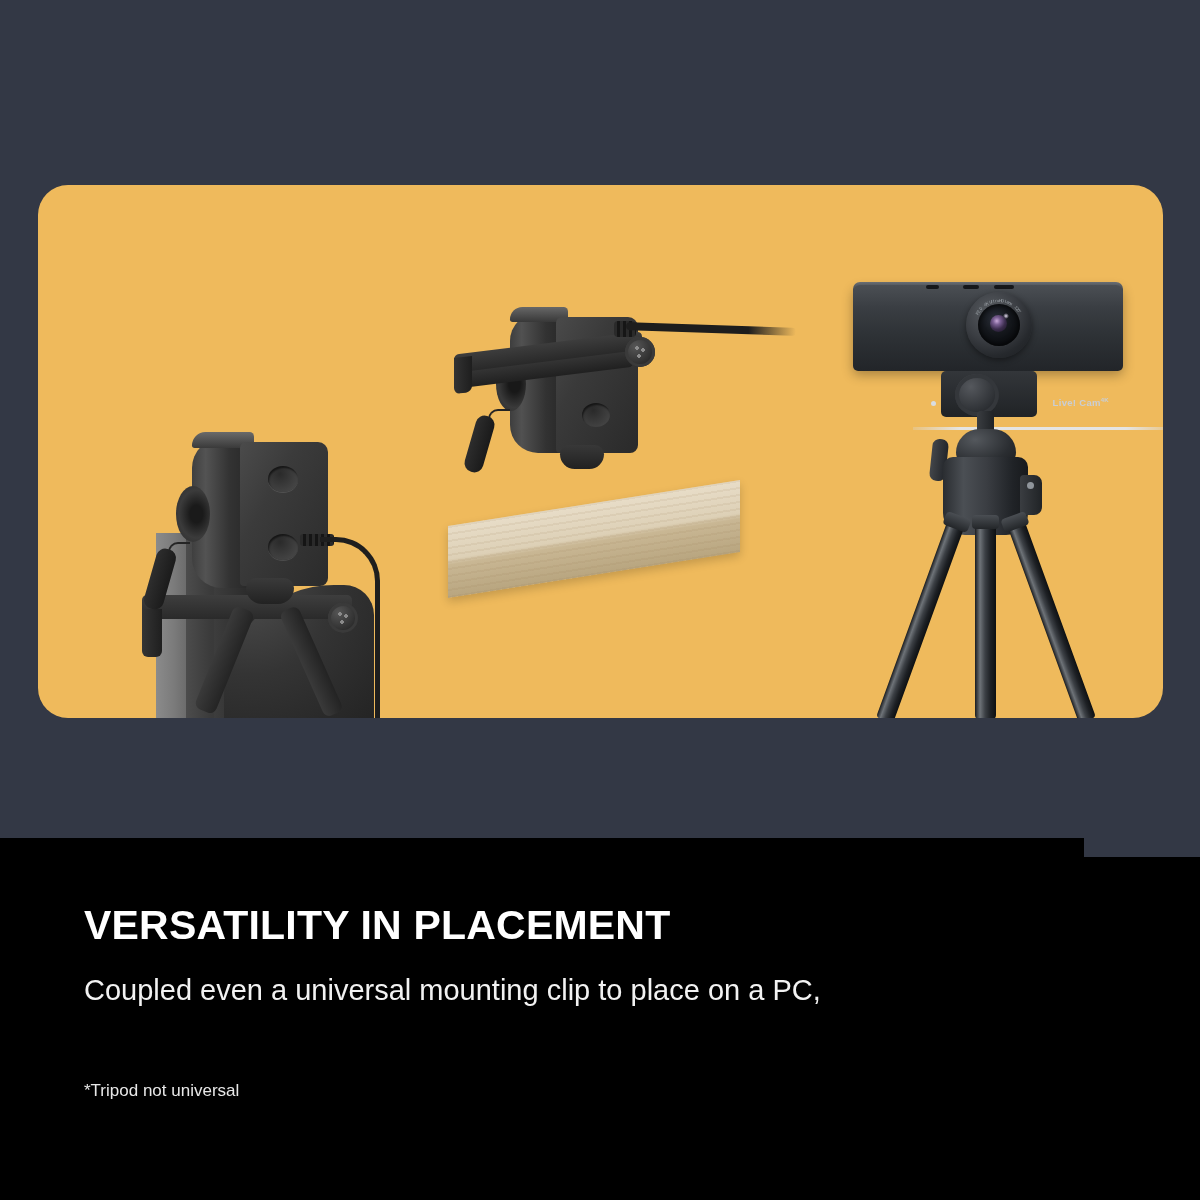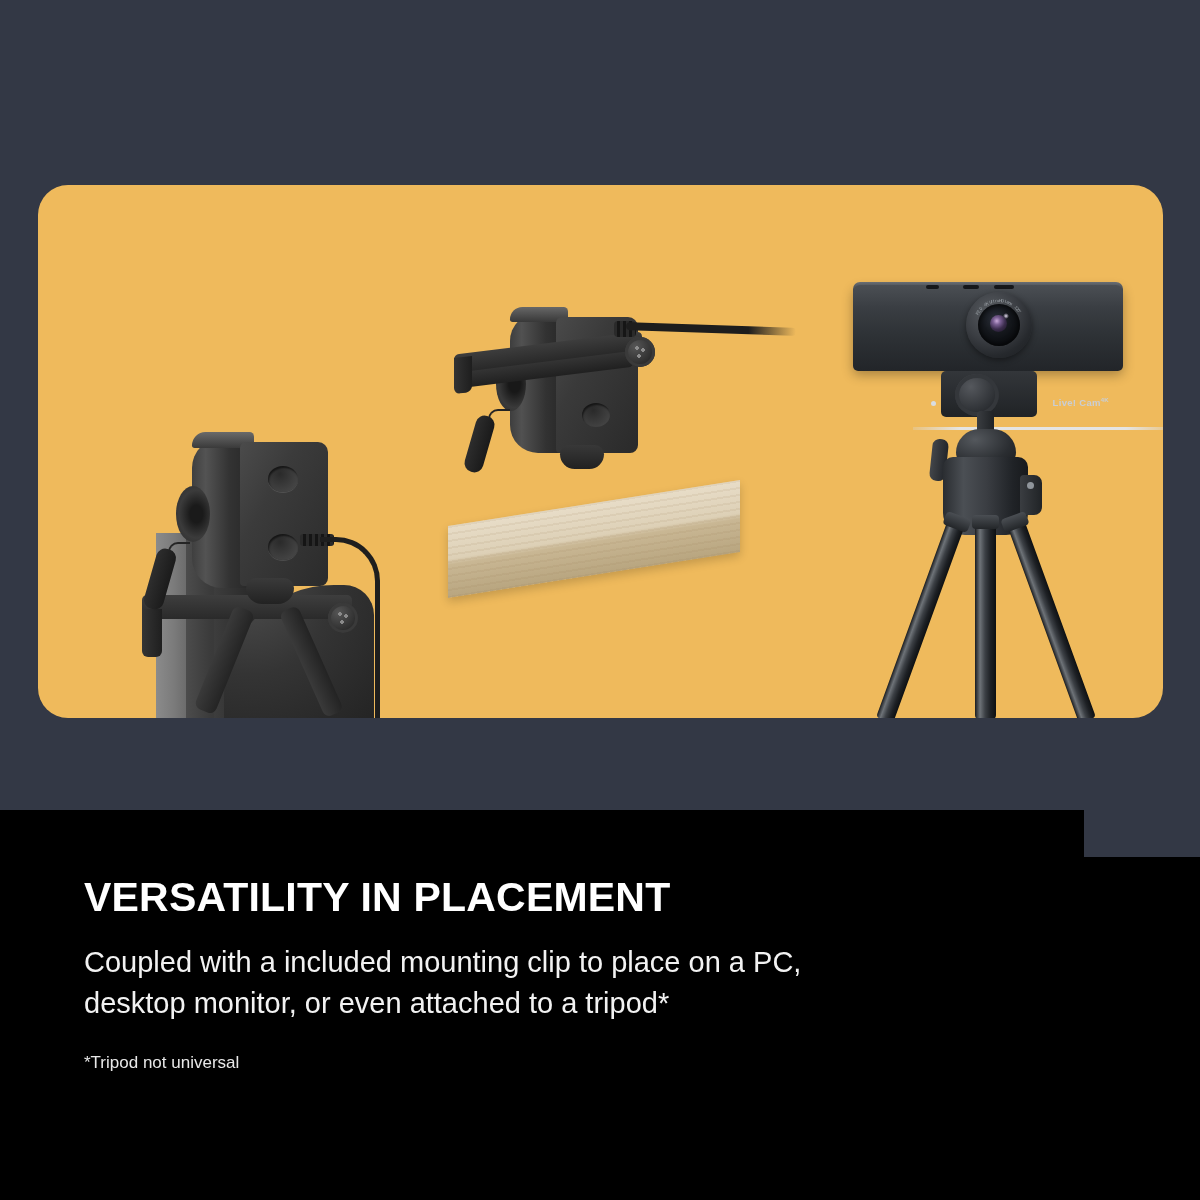--- a/index.html
+++ b/index.html
@@ -20,21 +20,21 @@
   .hero-panel {
     position:absolute; left:38px; top:185px;
     width:1125px; height:533px;
     background:#efba5c;
     border-radius:30px;
     overflow:hidden;
   }
 
   
   .copy {
-    position:absolute; left:0; top:810px; width:1084px; height:343px;
+    position:absolute; left:0; top:838px; width:1084px; height:343px;
     background:#000;
   }
   .headline {
     position:absolute; left:84px; top:66px;
     font-size:41px; font-weight:bold; color:#ffffff;
     letter-spacing:0.2px; line-height:1.05;
   }
   .subcopy {
     position:absolute; left:84px; top:132px;
     width:900px;
@@ -523,19 +523,18 @@
         <div class="leg-cap cap-r"></div>
         <div class="leg-cap cap-c"></div>
       </div>
 
     </div>
   </section>
 
   <section class="copy">
     <h1 class="headline">VERSATILITY IN PLACEMENT</h1>
     <p class="subcopy">
-      <span class="l1">Coupled with a included mounting clip to place on a PC,</span>
-      <span class="l2">desktop monitor, or even attached to a tripod*</span>
+      <span class="l1">Coupled even a universal mounting clip to place on a PC,</span>
     </p>
     <p class="footnote">*Tripod not universal</p>
   </section>
 
 </div>
 
 </body></html>

